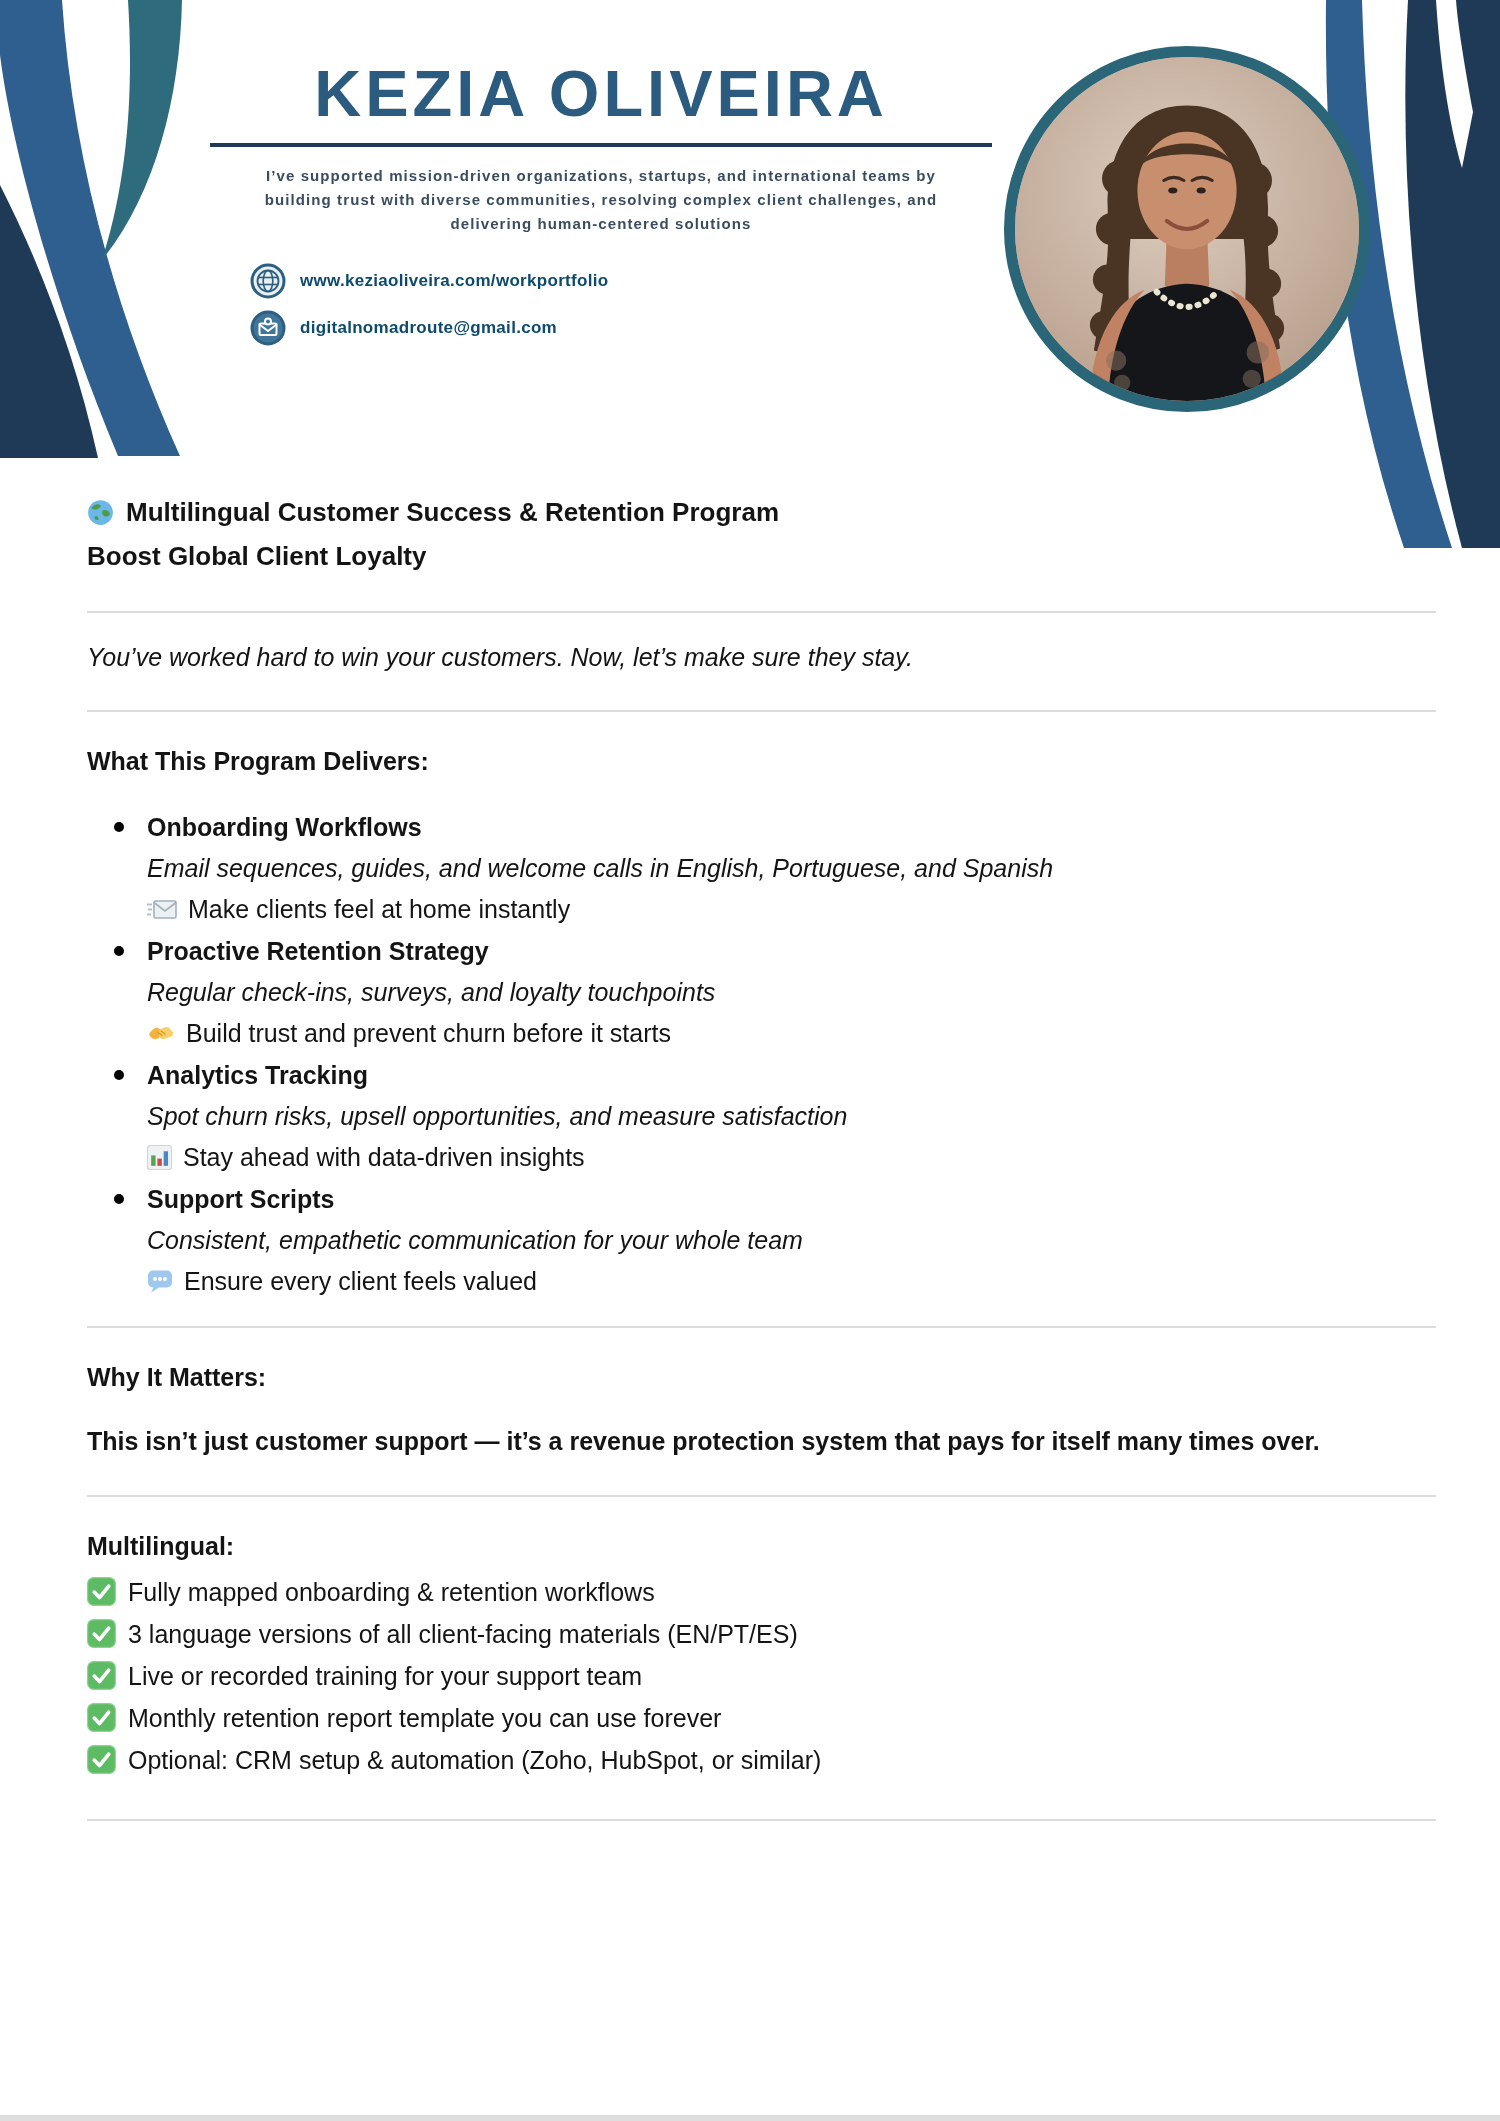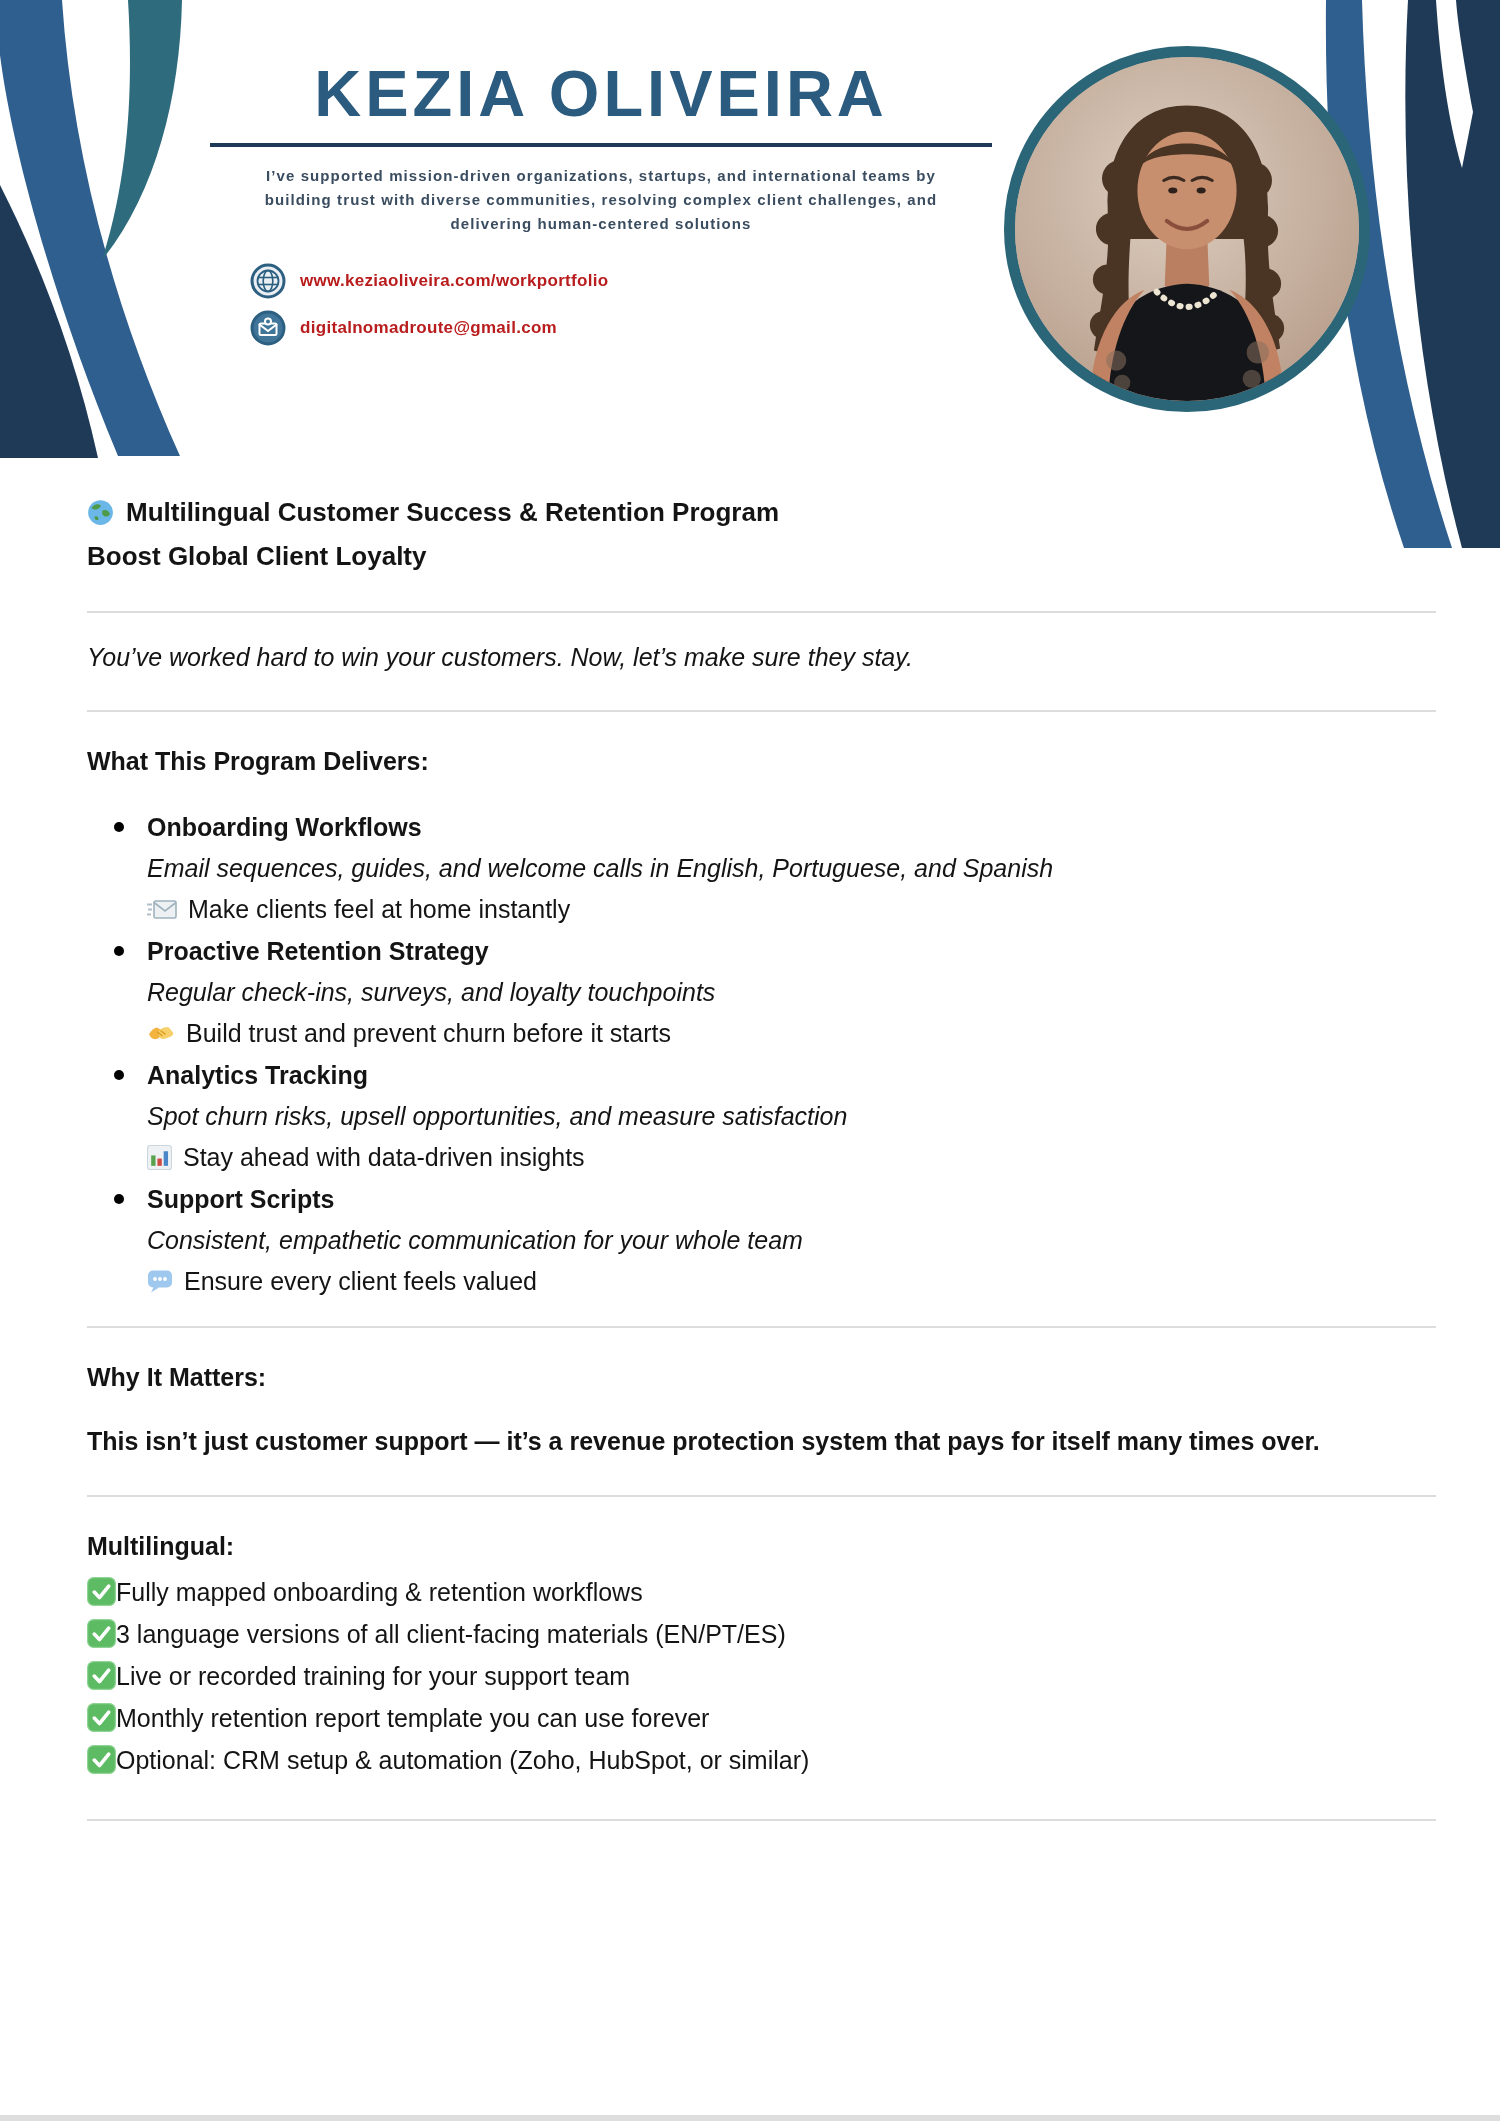--- a/index.html
+++ b/index.html
@@ -31,21 +31,21 @@
     color:#2b5b7e;line-height:1.1;
   }
   .name-rule{height:4px;background:#1f3a57;margin:13px 0 17px 0;}
   .tagline{
     font-size:15px;font-weight:bold;letter-spacing:1.1px;
     color:#3a4c5f;line-height:1.62;max-width:700px;margin:0 auto;
   }
   .contacts{margin:27px 0 0 40px;text-align:left;}
   .contact-row{
     display:flex;align-items:center;gap:14px;margin-bottom:11px;
-    font-size:17px;font-weight:bold;color:#b91c1c;letter-spacing:0.3px;
+    font-size:17px;font-weight:bold;color:#0c4a6e;letter-spacing:0.3px;
     width:max-content;cursor:pointer;
   }
   .contact-row svg{flex:0 0 auto;display:block;}
 
   
   .doc-body{position:absolute;top:482px;left:17px;right:0;z-index:2;padding:0 64px 0 70px;}
   .doc-title-row{display:flex;align-items:center;gap:12px;margin-top:14px;}
   .doc-title{font-size:26px;font-weight:bold;margin:0;line-height:1.25;}
   .doc-subtitle{font-size:26px;font-weight:bold;margin:11px 0 0 0;line-height:1.25;}
   hr{border:none;border-top:2px solid #dcdcdc;height:0;}
@@ -62,21 +62,21 @@
     content:"";position:absolute;left:-33px;top:15px;
     width:10px;height:10px;border-radius:50%;background:#000;
   }
   .li-title{font-size:25px;font-weight:bold;line-height:41px;}
   .li-desc{font-size:25px;font-style:italic;line-height:41px;}
   .li-benefit{display:flex;align-items:center;gap:11px;font-size:25px;line-height:41px;}
   .li-benefit svg{flex:0 0 auto;}
   .why-p{font-size:25px;font-style:italic;margin:9px 0 0 0;line-height:43px;}
   .emphasis{font-size:25px;font-weight:bold;margin:27px 0 0 0;line-height:42px;}
   .checklist{margin:8px 0 0 0;}
-  .check-row{display:flex;align-items:center;font-size:25px;line-height:42px;}
+  .check-row{display:flex;align-items:center;gap:12px;font-size:25px;line-height:42px;}
   .check-row svg{flex:0 0 auto;}
 </style>
 </head>
 <body>
 
 <div class="page">
 
   <div class="header">
 
     <svg class="deco deco-left" viewBox="0 0 250 470" aria-hidden="true">

